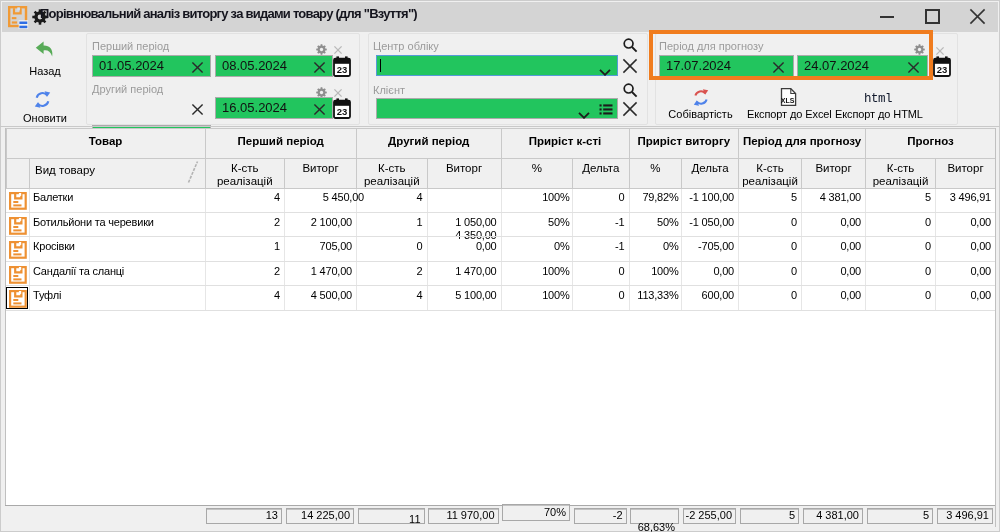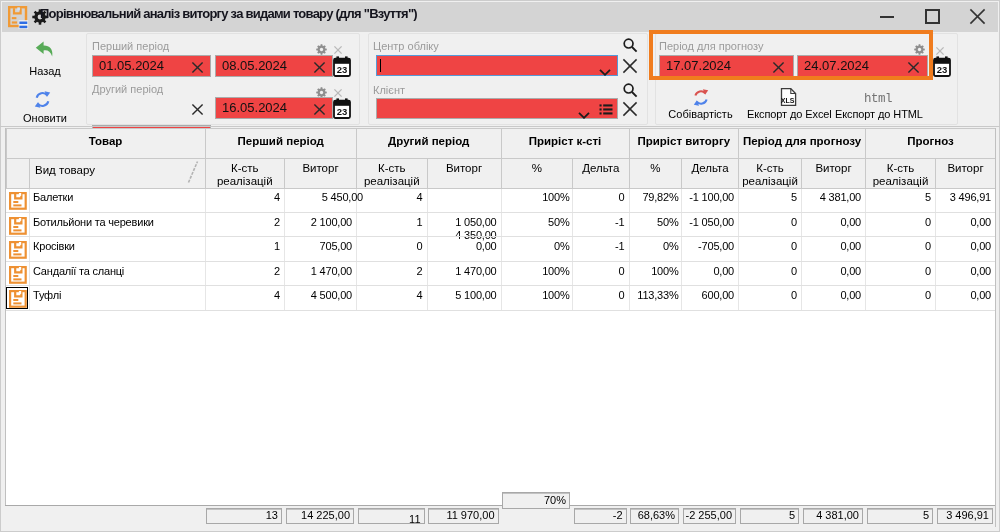--- a/index.html
+++ b/index.html
@@ -1,19 +1,19 @@
 <!DOCTYPE html>
 <html><head><meta charset="utf-8"><style>
 
 * { margin:0; padding:0; box-sizing:border-box; }
 html,body { width:1000px; height:532px; overflow:hidden; }
 body { font-family:"Liberation Sans", sans-serif; background:#f0f0f0; position:relative; }
 .abs { position:absolute; }
 .lbl { position:absolute; font-size:11px; color:#9b9b9b; white-space:nowrap; }
-.inp { position:absolute; background:#ef4444; border:1px solid #ababab; }
+.inp { position:absolute; background:#22c55e; border:1px solid #ababab; }
 .inp .txt { position:absolute; left:6px; top:2px; font-size:13px; color:#111; }
 .grp { position:absolute; border:1px solid #e2e2e2; border-radius:2px; }
 .h1c { position:absolute; border-left:1px solid #c9c9c9; border-top:1px solid #c9c9c9; background:#f0f0f0;
        font-size:11.5px; font-weight:bold; color:#000; text-align:center; white-space:nowrap; }
 .h2c { position:absolute; border-left:1px solid #c9c9c9; border-top:1px solid #c9c9c9; background:#f0f0f0;
        font-size:11.5px; color:#000; text-align:center; line-height:12.5px; white-space:nowrap; }
 .dc { position:absolute; font-size:11px; letter-spacing:-0.2px; color:#000; white-space:nowrap; }
 .num { text-align:right; }
 .sumbox { position:absolute; background:#f0f0f0; border:1px solid #a8a8a8; font-size:11px; color:#000;
           text-align:right; padding-right:3px; box-shadow: inset 0 1px 0 #c2c2c2; white-space:nowrap; }
@@ -234,21 +234,21 @@
 <path d="M9.9 0.2 L15.2 1.3 L12.1 5.8 Z" fill="#d9534f"></path>
 <path d="M6.1 16.8 L0.8 15.7 L3.9 11.2 Z" fill="#4f83ea"></path>
 </svg></div>
 <div class="tbtn" style="left:663px;top:108px;width:75px;">Собівартість</div>
 <div class="abs" style="left:780px;top:88px;"><svg width="17" height="18" viewBox="0 0 17 18">
 <path d="M1.5 0.7 h9.3 l4.8 4.8 v11.8 h-14.1 z" fill="#ffffff" stroke="#3c3c3c" stroke-width="1.3"></path>
 <path d="M10.8 0.7 v4.8 h4.8" fill="none" stroke="#3c3c3c" stroke-width="1.1"></path>
 <text x="7.6" y="15.2" font-size="7" font-weight="bold" fill="#111111" text-anchor="middle" font-family="Liberation Sans">XLS</text>
 </svg></div>
 <div class="tbtn" style="left:747px;top:108px;text-align:left;letter-spacing:-0.1px;">Експорт до Excel</div>
-<div class="abs" style="left:864px;top:88px;"><span style="font-family:'Liberation Mono',monospace;font-size:12.5px;color:#737373;letter-spacing:-0.5px;text-align:center;">html</span></div>
+<div class="abs" style="left:864px;top:88px;"><span style="font-family:'Liberation Mono',monospace;font-size:12.5px;color:#0f172a;letter-spacing:-0.5px;text-align:center;">html</span></div>
 <div class="tbtn" style="left:835px;top:108px;text-align:left;letter-spacing:-0.1px;">Експорт до HTML</div>
 <div class="abs" style="left:649px;top:30px;width:284px;height:50px;border:4px solid #f07c1e;z-index:50;"></div>
 <div class="abs" style="left:0px;top:126px;width:1000px;height:1px;background:#c9c9c9;"></div>
 <div class="abs" style="left:5.5px;top:187.5px;width:989.5px;height:317.5px;background:#fff;"></div>
 <div class="abs" style="left:4.5px;top:128px;width:1px;height:399px;background:#c0c0c0;"></div>
 <div class="abs" style="left:995px;top:128px;width:1px;height:399px;background:#c0c0c0;"></div>
 <div class="h1c" style="left:5.5px;top:128px;width:199.0px;height:30px;padding-top:6px;">Товар</div>
 <div class="h1c" style="left:204.5px;top:128px;width:151.5px;height:30px;padding-top:6px;">Перший період</div>
 <div class="h1c" style="left:356px;top:128px;width:144.5px;height:30px;padding-top:6px;">Другий період</div>
 <div class="h1c" style="left:500.5px;top:128px;width:128.0px;height:30px;padding-top:6px;">Приріст к-сті</div>
@@ -289,21 +289,21 @@
 <div class="abs" style="left:5.5px;top:211.5px;width:989.5px;height:1px;background:#e0e0e0;"></div>
 <div class="abs" style="left:9px;top:192.0px;"><svg width="18" height="18" viewBox="0 0 18 18">
 <rect x="1.1" y="1.1" width="15.6" height="15.6" fill="#ffffff" stroke="#ee9133" stroke-width="2.2"></rect>
 <path d="M6.2 1.8 v4.6 h6.2 V1.8" fill="none" stroke="#ee9133" stroke-width="2.2"></path>
 <rect x="9.9" y="1.0" width="2.3" height="2.9" fill="#ffffff"></rect>
 <rect x="4.3" y="9.0" width="5.0" height="2.0" fill="#ee9133"></rect>
 <rect x="4.3" y="12.4" width="8.2" height="2.0" fill="#ee9133"></rect>
 </svg></div>
 <div class="dc" style="left:33px;top:191.0px;">Балетки</div>
 <div class="dc num" style="left:204.5px;top:191.0px;width:75.5px;">4</div>
-<div class="dc num" style="left:271px;top:191.0px;width:92px;">5 450,00</div>
+<div class="dc num" style="left:284px;top:191.0px;width:80px;">5 450,00</div>
 <div class="dc num" style="left:356px;top:191.0px;width:66.5px;">4</div>
 <div class="dc num" style="left:426.5px;top:191.0px;width:70.0px;margin-top:38px;">4 350,00</div>
 <div class="dc num" style="left:500.5px;top:191.0px;width:69.0px;">100%</div>
 <div class="dc num" style="left:572px;top:191.0px;width:52.5px;">0</div>
 <div class="dc num" style="left:628.5px;top:191.0px;width:50.0px;">79,82%</div>
 <div class="dc num" style="left:681px;top:191.0px;width:53px;">-1 100,00</div>
 <div class="dc num" style="left:738px;top:191.0px;width:59px;">5</div>
 <div class="dc num" style="left:801px;top:191.0px;width:60px;">4 381,00</div>
 <div class="dc num" style="left:865px;top:191.0px;width:66px;">5</div>
 <div class="dc num" style="left:935px;top:191.0px;width:56px;">3 496,91</div>
@@ -390,19 +390,19 @@
 <div class="dc num" style="left:738px;top:289.0px;width:59px;">0</div>
 <div class="dc num" style="left:801px;top:289.0px;width:60px;">0,00</div>
 <div class="dc num" style="left:865px;top:289.0px;width:66px;">0</div>
 <div class="dc num" style="left:935px;top:289.0px;width:56px;">0,00</div>
 <div class="abs" style="left:6.0px;top:286.5px;width:22.0px;height:22.5px;border:1.5px solid #000;"></div>
 <div class="abs" style="left:5px;top:505px;width:990px;height:22px;background:#f0f0f0;border-top:1px solid #a9a9a9;"></div>
 <div class="sumbox" style="left:206.0px;top:507.5px;width:76.0px;height:16.5px;padding-top:0.5px;">13</div>
 <div class="sumbox" style="left:285.5px;top:507.5px;width:68.5px;height:16.5px;padding-top:0.5px;">14 225,00</div>
 <div class="sumbox" style="left:357.5px;top:507.5px;width:67.0px;height:16.5px;padding-top:4px;">11</div>
 <div class="sumbox" style="left:428.0px;top:507.5px;width:70.5px;height:16.5px;padding-top:0.5px;">11 970,00</div>
-<div class="sumbox" style="left:502.0px;top:492px;width:68.0px;height:16.5px;padding-top:0.5px;">70%</div>
+<div class="sumbox" style="left:502.0px;top:504px;width:68.0px;height:16.5px;padding-top:0.5px;">70%</div>
 <div class="sumbox" style="left:573.5px;top:507.5px;width:53.0px;height:16.5px;padding-top:0.5px;">-2</div>
-<div class="sumbox" style="left:630.0px;top:507.5px;width:49.0px;height:16.5px;padding-top:0;">68,63%</div>
+<div class="sumbox" style="left:630.0px;top:507.5px;width:49.0px;height:16.5px;padding-top:12px;">68,63%</div>
 <div class="sumbox" style="left:682.5px;top:507.5px;width:53.5px;height:16.5px;padding-top:0.5px;">-2 255,00</div>
 <div class="sumbox" style="left:739.5px;top:507.5px;width:59.5px;height:16.5px;padding-top:0.5px;">5</div>
 <div class="sumbox" style="left:802.5px;top:507.5px;width:60.5px;height:16.5px;padding-top:0.5px;">4 381,00</div>
 <div class="sumbox" style="left:866.5px;top:507.5px;width:66.5px;height:16.5px;padding-top:0.5px;">5</div>
 <div class="sumbox" style="left:936.5px;top:507.5px;width:56.5px;height:16.5px;padding-top:0.5px;">3 496,91</div>
 </body></html>

